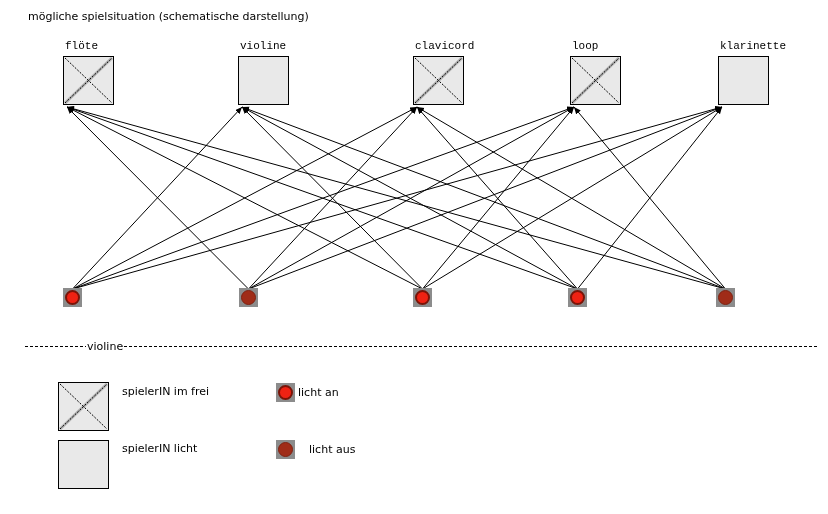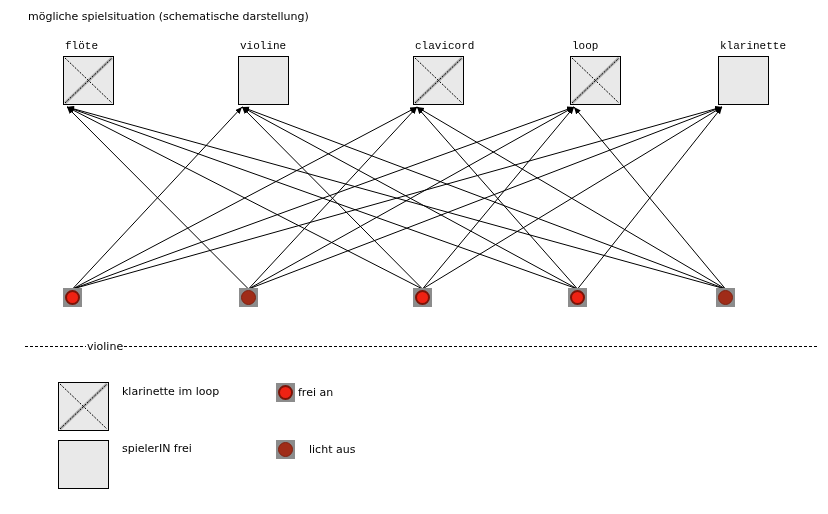--- a/index.html
+++ b/index.html
@@ -75,29 +75,29 @@
     <span class="dash dash-r"></span>
   </div>
 
   <div class="inst-box" style="left:58px;top:382px;">
     <svg viewBox="0 0 49 47" preserveAspectRatio="none">
       <line x1="1" y1="46" x2="48" y2="1" stroke="#b2b2b2" stroke-width="3"></line>
       <line x1="1" y1="1" x2="48" y2="46" stroke="#000" stroke-width="1" stroke-dasharray="2 1.4"></line>
       <line x1="1" y1="46" x2="48" y2="1" stroke="#000" stroke-width="1" stroke-dasharray="2 1.4"></line>
     </svg>
   </div>
-  <div class="legend-label" style="left:122px;top:385px;">klarinette im loop</div>
+  <div class="legend-label" style="left:122px;top:385px;">spielerIN im frei</div>
 
   <div class="inst-box" style="left:58px;top:440px;"></div>
-  <div class="legend-label" style="left:122px;top:442px;">spielerIN frei</div>
+  <div class="legend-label" style="left:122px;top:442px;">spielerIN licht</div>
 
   <div class="light" style="left:276px;top:383px;">
     <span class="bulb an"></span>
   </div>
-  <div class="legend-label" style="left:298px;top:386px;">frei an</div>
+  <div class="legend-label" style="left:298px;top:386px;">licht an</div>
 
   <div class="light" style="left:276px;top:440px;">
     <span class="bulb aus"></span>
   </div>
   <div class="legend-label" style="left:298px;top:443px;margin-left:11px;">licht aus</div>
 
 <div class="node-label" style="left: 65px; top: 40px;">flöte</div>
     <div class="inst-box" style="left: 63px; top: 56px;">
       <svg viewBox="0 0 49 47" preserveAspectRatio="none">
         <line x1="1" y1="46" x2="48" y2="1" stroke="#b2b2b2" stroke-width="3"></line>

